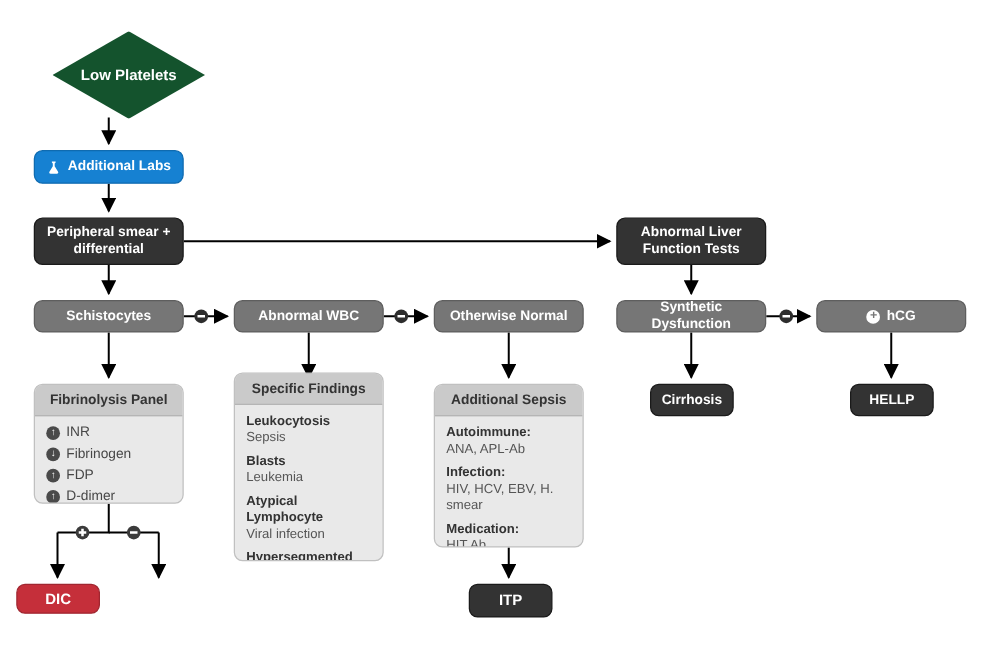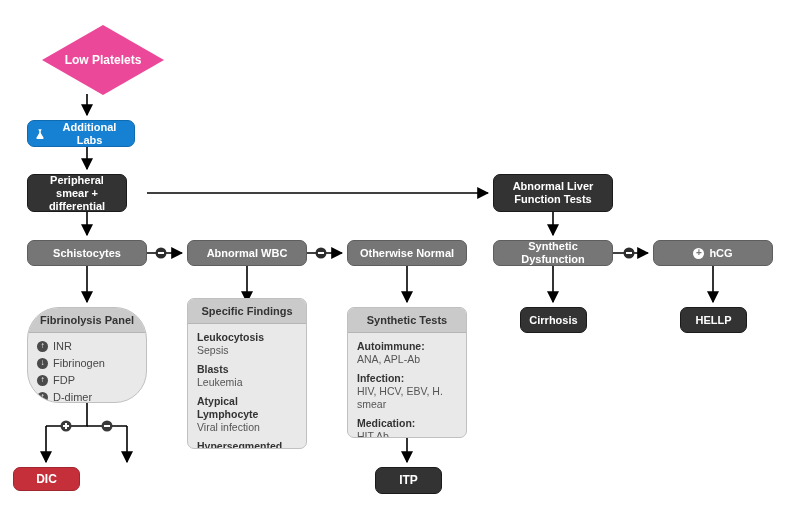--- a/index.html
+++ b/index.html
@@ -4,21 +4,21 @@
 <style>
   html,body{margin:0;padding:0;background:#ffffff;}
   #canvas{position:relative;width:800px;height:519px;background:#ffffff;overflow:hidden;
           font-family:"Liberation Sans","DejaVu Sans",sans-serif;}
   #wires{position:absolute;left:0;top:0;z-index:0;}
   .node{position:absolute;z-index:1;box-sizing:border-box;display:flex;align-items:center;
         justify-content:center;text-align:center;border-radius:7px;font-weight:bold;
         font-size:11px;line-height:13px;color:#ffffff;padding:2px 6px;}
   .diamond{position:absolute;z-index:1;display:flex;align-items:center;justify-content:center;
         text-align:center;color:#fff;font-weight:bold;font-size:12px;line-height:14px;
-        background:#ec4899;clip-path:polygon(50% 0,100% 50%,50% 100%,0 50%);}
+        background:#14532d;clip-path:polygon(50% 0,100% 50%,50% 100%,0 50%);}
   .blue{background:#1681d2;border:1px solid #0f6bb0;}
   .dark{background:#333333;border:1px solid #1a1a1a;}
   .gray{background:#767676;border:1px solid #5e5e5e;}
   .red{background:#c52f3a;border:1px solid #a02630;}
   .panel{position:absolute;z-index:1;box-sizing:border-box;background:#e9e9e9;
          border:1px solid #c0c0c0;border-radius:7px;overflow:hidden;}
   .panel-header{background:#cacaca;border-bottom:1px solid #b5b5b5;font-weight:bold;
          font-size:11px;color:#333;text-align:center;padding:6px 4px;}
   .panel-body{padding:7px 9px;}
   .lab-item{display:flex;align-items:center;gap:5px;font-size:11px;color:#474747;
@@ -86,30 +86,30 @@
     <g>
       <circle cx="107" cy="426" r="5.5" fill="#3a3a3a"></circle>
         <rect x="104" y="425" width="6" height="2" fill="#fff"></rect>
     </g>
   </svg>
 
   <div class="diamond" style="left:42px;top:25px;width:90px;height:70px;padding:0 16px;">
     <span>Low Platelets</span>
   </div>
 
-  <div class="node blue" style="left:27px;top:120px;width:108px;height:27px;">
+  <div class="node blue" style="left:27px;top:120px;width:120px;height:27px;">
     <span class="flask">
       <svg width="12" height="12" viewBox="0 0 16 16">
           <path d="M6 1.5h4v1.2l-1 .9v3l3.6 5.9c.6 1-.1 2.2-1.3 2.2H4.7c-1.2 0-1.9-1.2-1.3-2.2L7 6.6v-3l-1-.9z" fill="#ffffff"></path>
         </svg>
     </span>
     <span>Additional Labs</span>
   </div>
 
-  <div class="node dark" style="left:27px;top:174px;width:100px;height:38px;">
+  <div class="node dark" style="left:27px;top:174px;width:120px;height:38px;">
     <span>Peripheral smear + differential</span>
   </div>
 
   <div class="node dark" style="left:493px;top:174px;width:120px;height:38px;">
     <span>Abnormal Liver Function Tests</span>
   </div>
 
   <div class="node gray" style="left:27px;top:240px;width:120px;height:26px;">
     <span>Schistocytes</span>
   </div>
@@ -141,21 +141,21 @@
 
   <div class="node red" style="left:13px;top:467px;width:67px;height:24px;font-size:12px;">
     <span>DIC</span>
   </div>
 
 
   <div class="node dark" style="left:375px;top:467px;width:67px;height:27px;font-size:12px;">
     <span>ITP</span>
   </div>
 
-  <div class="panel" style="left:27px;top:307px;width:120px;height:96px;border-radius:32px;">
+  <div class="panel" style="left:27px;top:307px;width:120px;height:96px;">
     <div class="panel-header">Fibrinolysis Panel</div>
     <div class="panel-body">
       <div class="lab-item">
         <span class="dir-icon">↑</span>
         <span>INR</span>
       </div>
       <div class="lab-item">
         <span class="dir-icon">↓</span>
         <span>Fibrinogen</span>
       </div>
@@ -186,21 +186,21 @@
         <div class="r">Viral infection</div>
       </div>
       <div class="pair">
         <div class="b">Hypersegmented Neutrophil</div>
 
       </div>
     </div>
   </div>
 
   <div class="panel" style="left:347px;top:307px;width:120px;height:131px;">
-    <div class="panel-header">Synthetic Tests</div>
+    <div class="panel-header">Additional Sepsis</div>
     <div class="panel-body">
       <div class="pair">
         <div class="b">Autoimmune:</div>
         <div class="r">ANA, APL-Ab</div>
       </div>
       <div class="pair">
         <div class="b">Infection:</div>
         <div class="r">HIV, HCV, EBV, H. smear</div>
       </div>
       <div class="pair">

